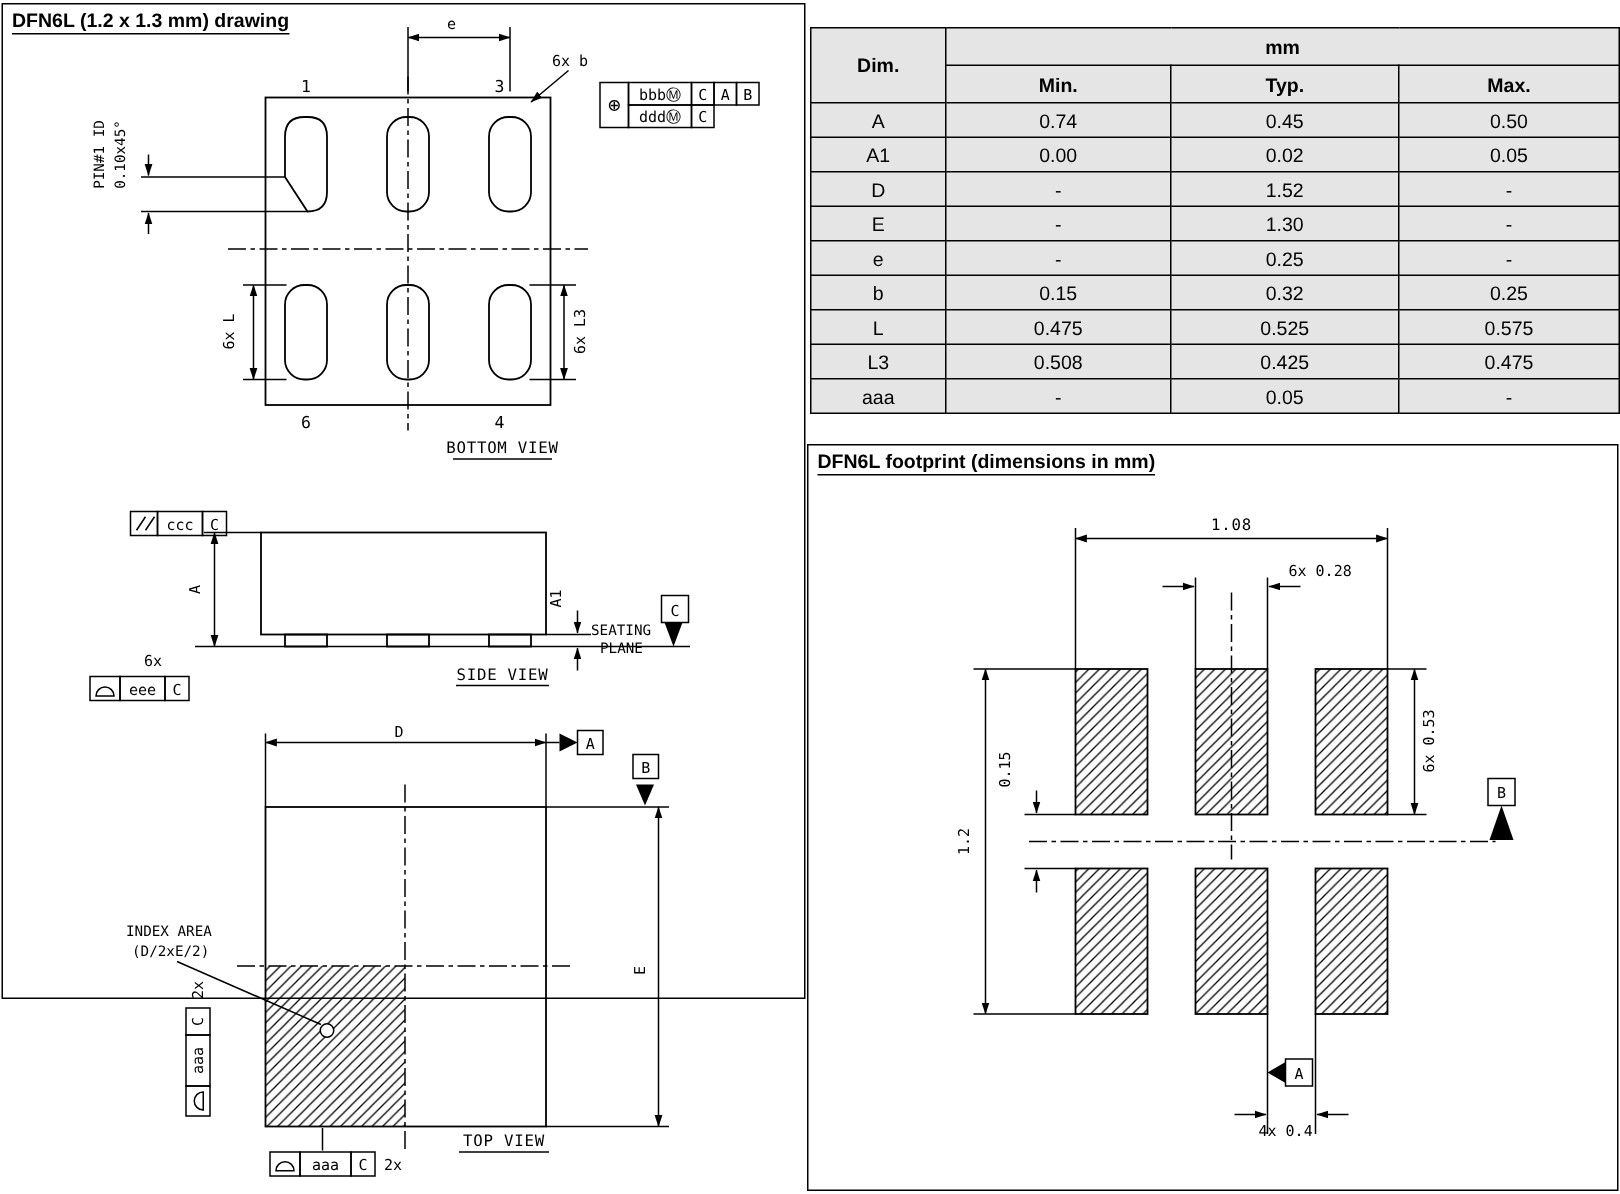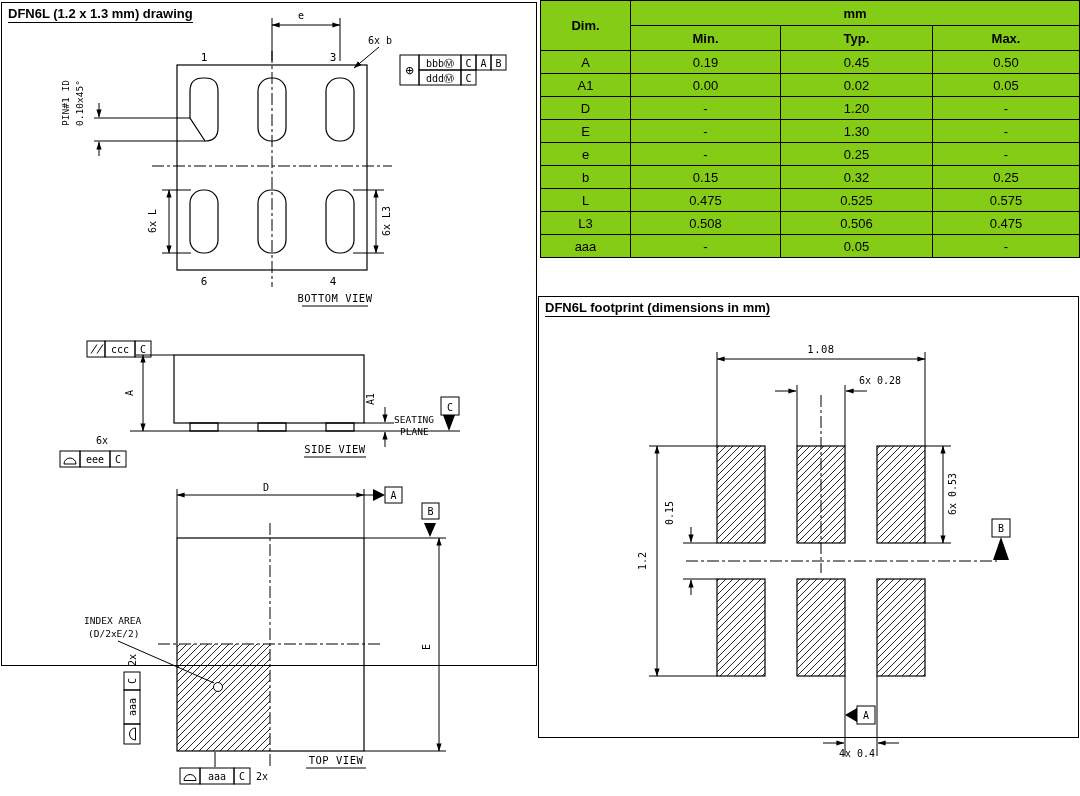--- a/index.html
+++ b/index.html
@@ -1,22 +1,22 @@
 <!DOCTYPE html>
 <html><head>
 <meta charset="utf-8">
 <style>
   * { margin:0; padding:0; box-sizing:border-box; }
   html,body { width:1080px; height:796px; background:#fff; font-family:"Liberation Sans",sans-serif; position:relative; overflow:hidden; color:#000; }
   .panel { position:absolute; border:1px solid #000; background:#fff; }
   #left-panel { left:1px; top:2px; width:536px; height:664px; }
-  #footprint-panel { left:538px; top:296px; width:541px; height:442px; }
+  #footprint-panel { left:538px; top:296px; width:541px; height:498px; }
   .panel-title { position:absolute; top:3px; left:6px; font-size:13px; font-weight:bold; border-bottom:1.5px solid #000; padding-bottom:1px; z-index:2; white-space:nowrap; }
   .dwg { position:absolute; left:0; top:0; }
-  #dim-table { position:absolute; left:540px; top:0; border-collapse:collapse; background:#84cc16;padding-left:36px; }
+  #dim-table { position:absolute; left:540px; top:18px; border-collapse:collapse; background:#e5e5e5;padding-left:36px; }
   #dim-table th, #dim-table td { border:1px solid #000; font-size:13px; text-align:center; padding:0 4px; }
   #dim-table th { font-weight:bold; }
   #dim-table tr.r1 th { height:25px; }
   #dim-table tr.r2 th { height:25px; }
   #dim-table tbody td { height:23px; font-weight:normal; }
   text.ann { font-family:"DejaVu Sans Mono","DejaVu Sans",monospace; font-size:10px; fill:#000; }
   text.lg  { font-size:11px; }
   text.sm  { font-size:9.5px; }
   text.cap { font-size:10.5px; letter-spacing:0.5px; }
   text.sym { font-size:14px; }
@@ -222,34 +222,34 @@
     </tr>
     <tr class="r2">
       <th>Min.</th>
       <th>Typ.</th>
       <th>Max.</th>
     </tr>
   </thead>
   <tbody>
     <tr>
         <td>A</td>
-        <td>0.19</td>
+        <td>0.74</td>
         <td>0.45</td>
         <td>0.50</td>
       </tr>
     <tr>
         <td>A1</td>
         <td>0.00</td>
         <td>0.02</td>
         <td>0.05</td>
       </tr>
     <tr>
         <td>D</td>
         <td>-</td>
-        <td>1.20</td>
+        <td>1.52</td>
         <td>-</td>
       </tr>
     <tr>
         <td>E</td>
         <td>-</td>
         <td>1.30</td>
         <td>-</td>
       </tr>
     <tr>
         <td>e</td>
@@ -265,21 +265,21 @@
       </tr>
     <tr>
         <td>L</td>
         <td>0.475</td>
         <td>0.525</td>
         <td>0.575</td>
       </tr>
     <tr>
         <td>L3</td>
         <td>0.508</td>
-        <td>0.506</td>
+        <td>0.425</td>
         <td>0.475</td>
       </tr>
     <tr>
         <td>aaa</td>
         <td>-</td>
         <td>0.05</td>
         <td>-</td>
       </tr>
   </tbody>
 </table>

